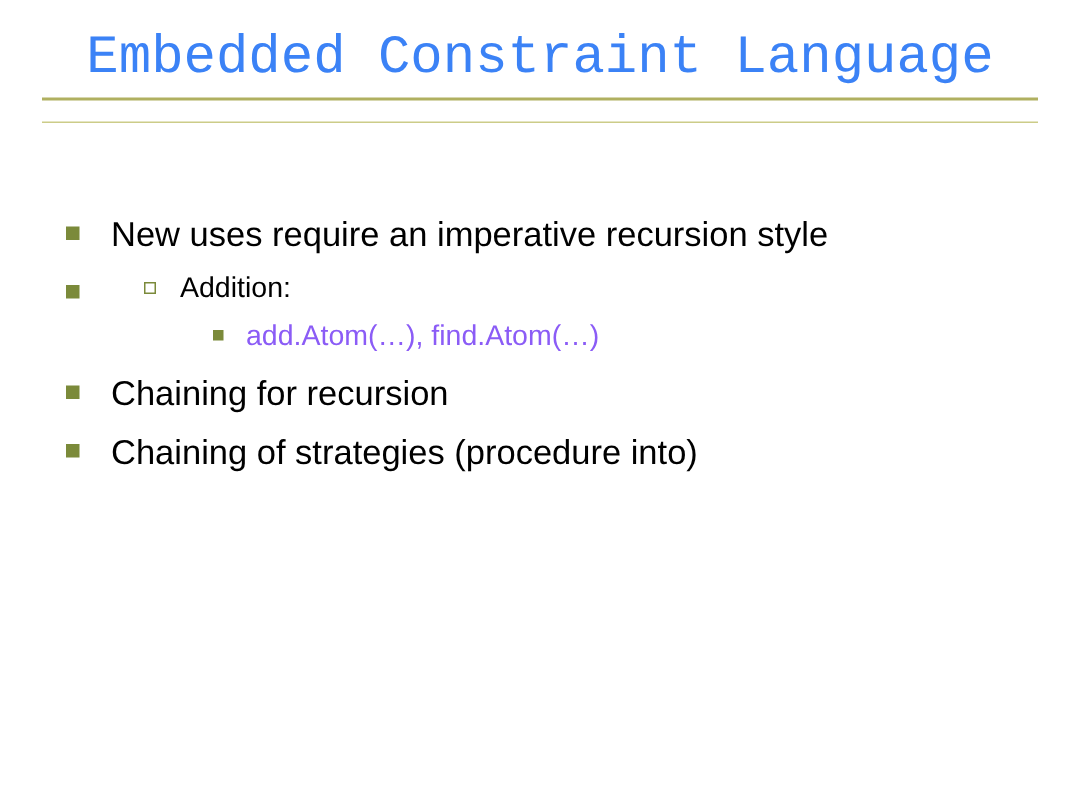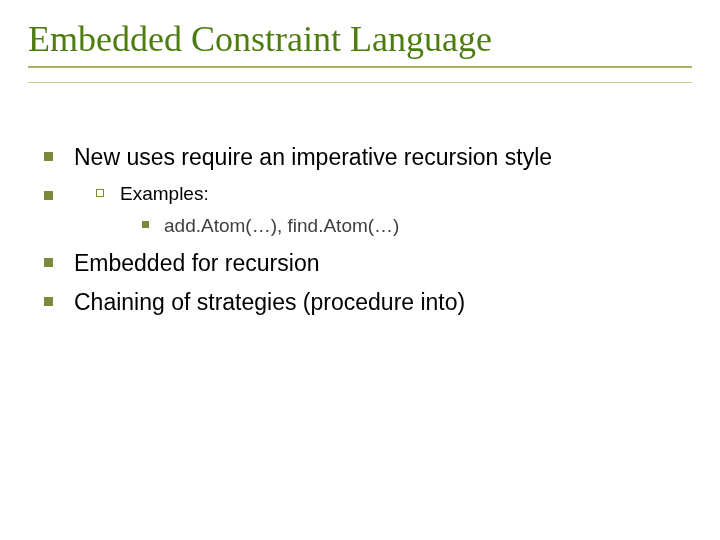--- a/index.html
+++ b/index.html
@@ -11,26 +11,27 @@
     font-family: Arial, Helvetica, sans-serif;
     overflow: hidden;
   }
   .slide {
     box-sizing: border-box;
     width: 720px;
     height: 540px;
     padding: 18px 28px 28px 28px;
   }
   .title {
-    font-family: Liberation Serif, serif;
+    font-family: Liberation Mono, monospace;
     font-size: 36px;
-    color: #4d7c0f;
+    color: #3b82f6;
     padding-bottom: 6px;
     border-bottom: 2px solid #b0b060;
     margin-bottom: 14px;
+    text-align: center;
   }
   .title-underline {
     height: 1px;
     background: #cccc88;
     margin-top: 1px;
     margin-bottom: 60px;
   }
   ul.level1 {
     list-style: none;
     margin: 0 0 0 16px;
@@ -80,21 +81,21 @@
     list-style: none;
     margin: 8px 0 8px 22px;
     padding: 0;
   }
   ul.level3 > li {
     position: relative;
     padding-left: 22px;
     margin-bottom: 6px;
     font-size: 19px;
     line-height: 1.3;
-    color: #404040;
+    color: #8b5cf6;
   }
   ul.level3 > li::before {
     content: "";
     position: absolute;
     left: 0;
     top: 7px;
     width: 7px;
     height: 7px;
     background: #7b8a3a;
   }
@@ -105,26 +106,26 @@
 <div class="slide">
 
   <div class="title">Embedded Constraint Language</div>
   <div class="title-underline"></div>
 
   <ul class="level1">
     <li>New uses require an imperative recursion style</li>
     <li>
       <ul class="level2">
         <li>
-          <span>Examples:</span>
+          <span>Addition:</span>
           <ul class="level3">
             <li>add.Atom(…), find.Atom(…)</li>
           </ul>
         </li>
       </ul>
     </li>
-    <li>Embedded for recursion</li>
+    <li>Chaining for recursion</li>
     <li>
       <span>Chaining of strategies (procedure into)</span>
     </li>
   </ul>
 
 </div>
 
 </body></html>

